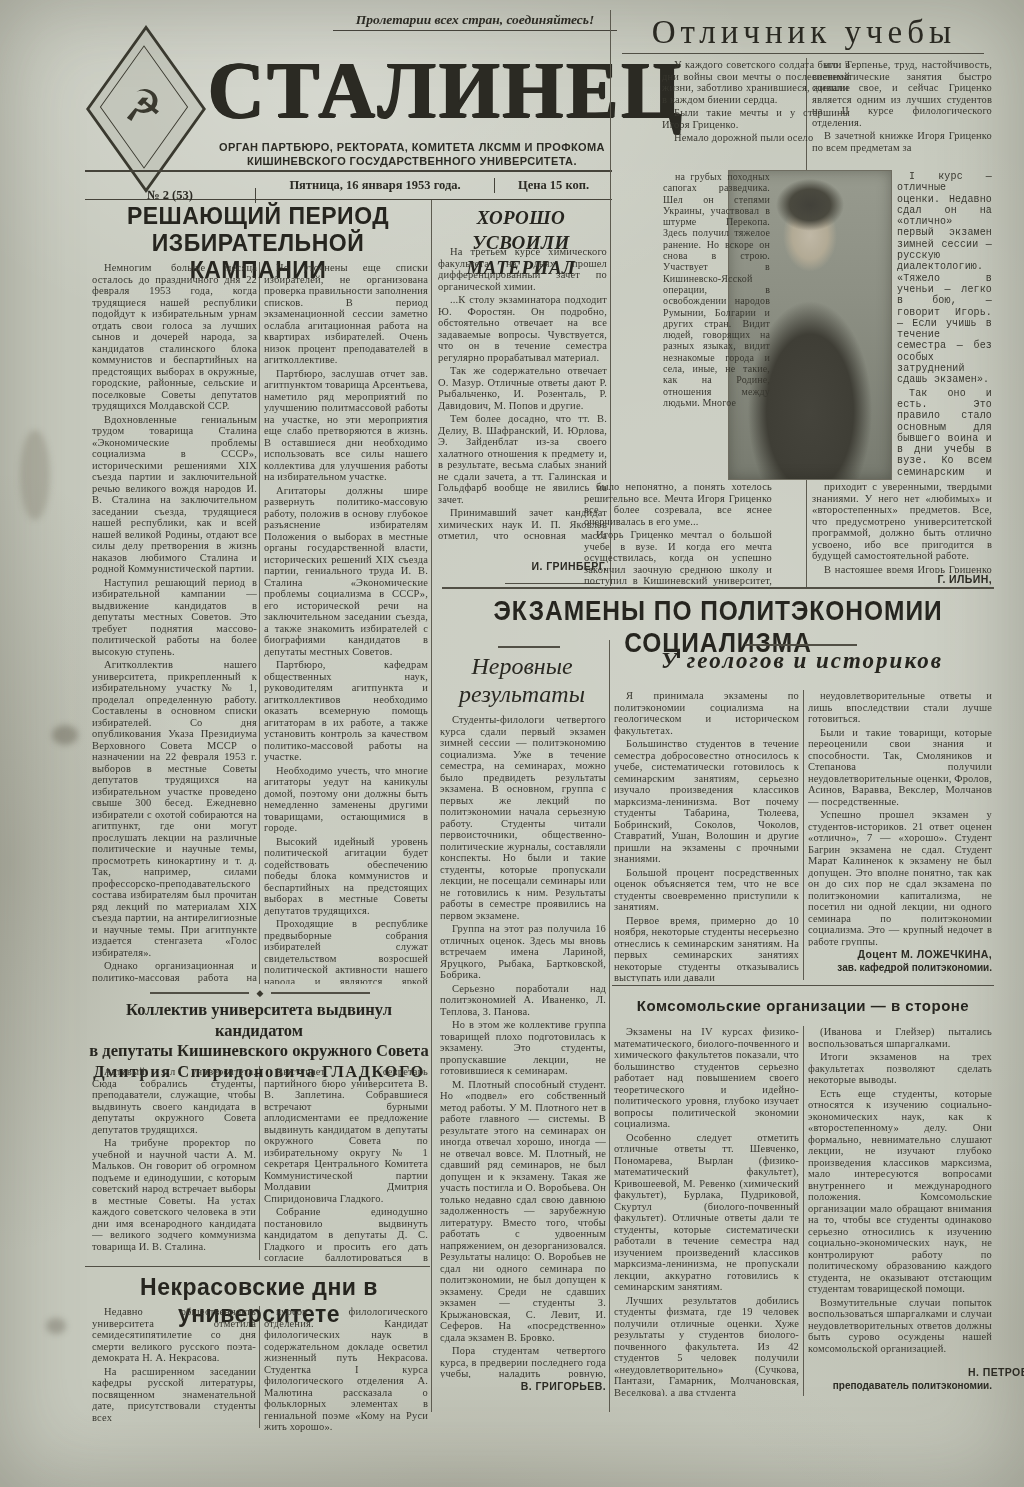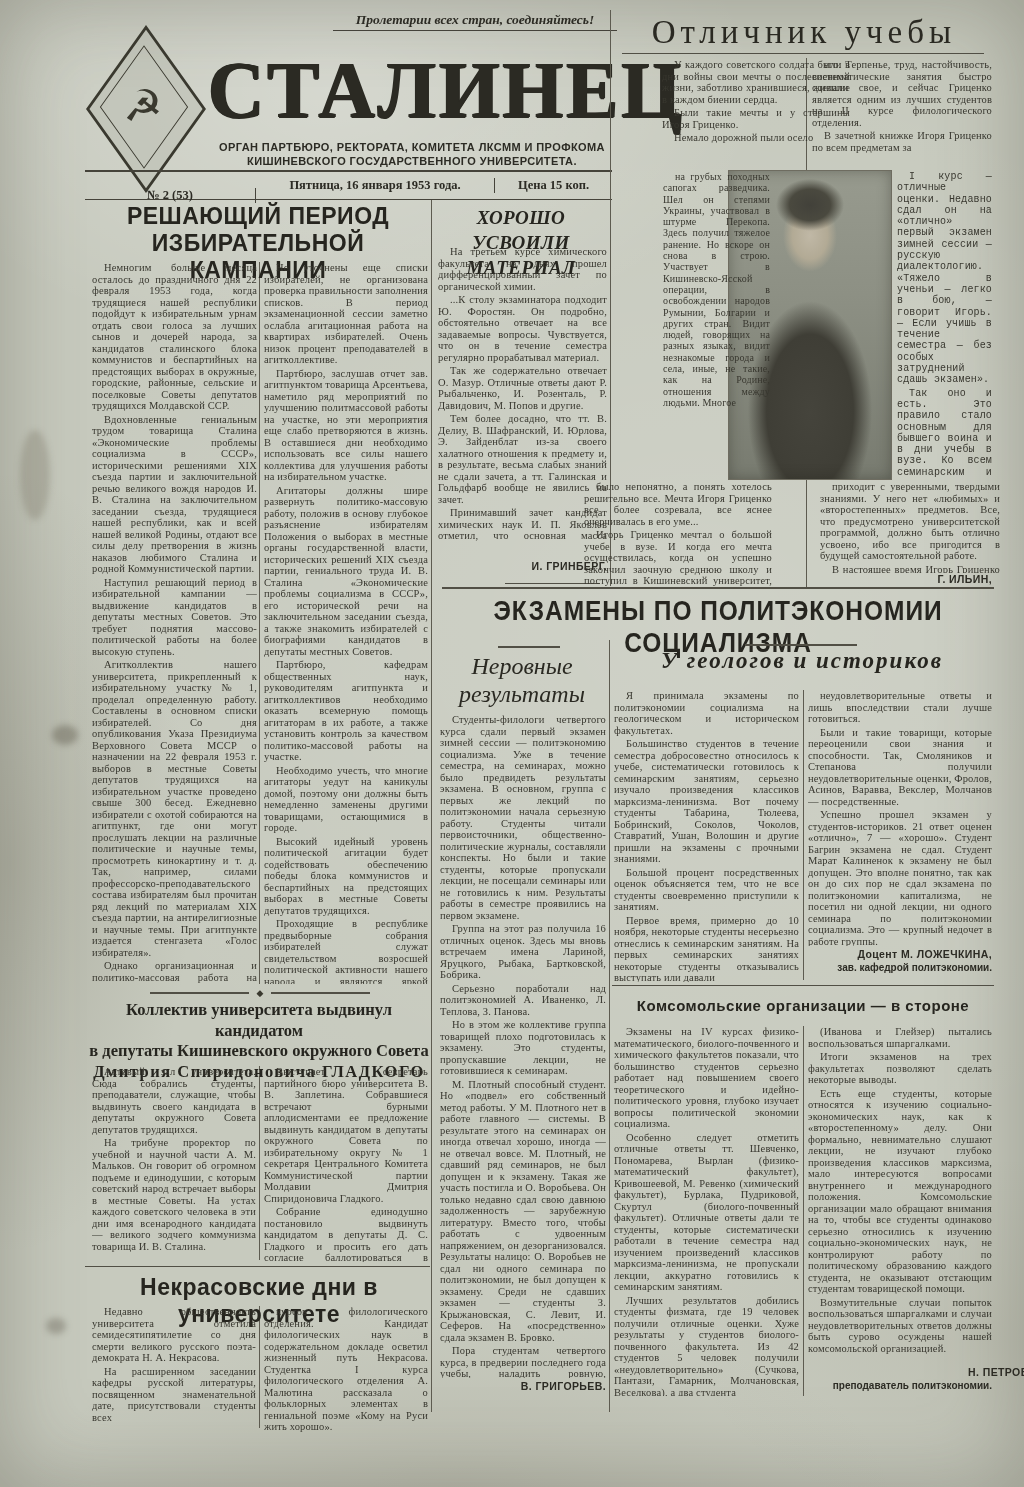--- a/index.html
+++ b/index.html
@@ -165,21 +165,21 @@
       <p>на грубых походных сапогах разведчика. Шел он степями Украины, участвовал в штурме Перекопа. Здесь получил тяжелое ранение. Но вскоре он снова в строю. Участвует в Кишиневско-Ясской операции, в освобождении народов Румынии, Болгарии и других стран. Видит людей, говорящих на разных языках, видит незнакомые города и села, иные, не такие, как на Родине, отношения между людьми. Многое</p>
     </div>
   <div class="col narrow" style="left:897px;top:171px;width:95px;height:307px;font-family:Liberation Mono, monospace;">
       <p>I курс — отличные оценки. Недавно сдал он на «отлично» первый экзамен зимней сессии — русскую диалектологию. «Тяжело в ученьи — легко в бою, — говорит Игорь. — Если учишь в течение семестра — без особых затруднений сдашь экзамен».</p>
       <p>Так оно и есть. Это правило стало основным для бывшего воина и в дни учебы в вузе. Ко всем семинарским и практическим занятиям, коллоквиумам он</p>
     </div>
   <div class="col" style="left:584px;top:481px;width:188px;height:110px;">
       <p>было непонятно, а понять хотелось решительно все. Мечта Игоря Гриценко все более созревала, все яснее очерчивалась в его уме...</p>
       <p>Игорь Гриценко мечтал о большой учебе в вузе. И когда его мечта осуществилась, когда он успешно закончил заочную среднюю школу и поступил в Кишиневский университет, со всем жаром истосковавшегося по знаниям советского человека приступил он к делу. Трудности не охладили</p>
     </div>
-  <div class="col" style="left:812px;top:481px;width:180px;height:92px;margin-left:8px;">
+  <div class="col" style="left:812px;top:481px;width:180px;height:92px;">
       <p>приходит с уверенными, твердыми знаниями. У него нет «любимых» и «второстепенных» предметов. Все, что предусмотрено университетской программой, должно быть отлично усвоено, ибо все пригодится в будущей самостоятельной работе.</p>
       <p>В настоящее время Игорь Гриценко готовится к сдаче остальных экзаменов зимней экзаменационной сессии.</p>
     </div>
   <div class="byline" style="left:812px;top:573px;width:180px;">Г. ИЛЬИН,</div>
 
   <div class="hrule thick" style="left:442px;top:587px;width:552px;"></div>
   <div class="banner">ЭКЗАМЕНЫ ПО ПОЛИТЭКОНОМИИ СОЦИАЛИЗМА</div>
 
   <div class="subrule" style="left:498px;top:646px;width:62px;"></div>
   <div class="nerov-head h-serif center">

